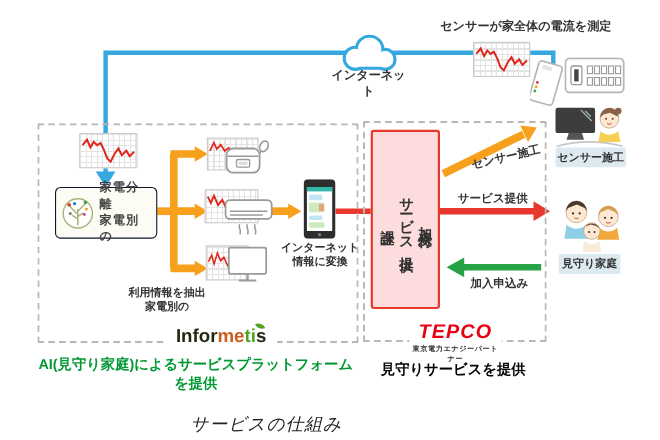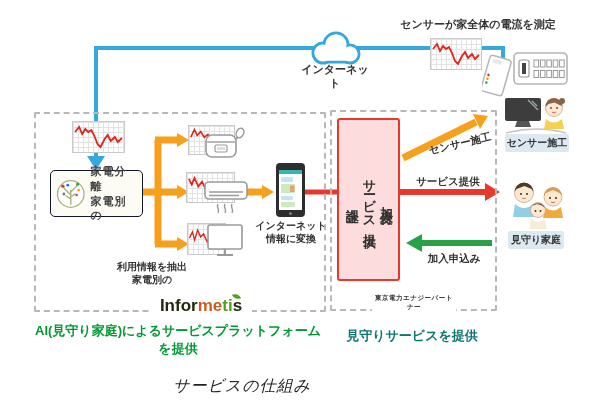--- a/index.html
+++ b/index.html
@@ -44,21 +44,21 @@
   .leaf{
     position:absolute;right:12px;top:-2px;width:7px;height:7px;background:#4ea322;
     border-radius:0 100% 0 100%;transform:rotate(-25deg);
   }
   .logo-tepco{
     position:absolute;left:372px;top:291px;width:84px;background:#fff;text-align:center;padding:1px 0;
   }
   .logo-tepco .tepco{font-size:18px;font-weight:800;font-style:italic;color:#e60012;letter-spacing:1px;line-height:19px;}
   .logo-tepco .sub{font-size:6.5px;font-weight:bold;color:#333;margin-top:2px;letter-spacing:0.5px;}
   .caption-green{position:absolute;left:30px;top:322px;width:296px;text-align:center;font-size:13px;font-weight:bold;color:#009933;}
-  .caption-red{position:absolute;left:330px;top:327px;width:164px;text-align:center;font-size:13px;font-weight:bold;color:#0f766e;}
+  .caption-red{position:absolute;left:330px;top:327px;width:164px;text-align:center;font-size:13px;font-weight:bold;color:#000000;}
   .page-title{position:absolute;left:0;top:376px;width:484px;text-align:center;font-size:16px;color:#222;letter-spacing:1px;font-style:italic;}
 </style>
 </head>
 <body>
 
 <div id="canvas">
 
   <svg class="abs" style="left:0;top:0" width="600" height="400" viewBox="0 0 600 400">
 
     <path d="M96,122 L96,48 L503,48 L503,63" fill="none" stroke="#36a8e0" stroke-width="4"></path>
@@ -262,19 +262,20 @@
   </svg>
   <div class="badge" style="left:508px;top:231px;width:56px;">見守り家庭</div>
 
   <div class="logo-informetis">
     <span class="dark">Infor</span><span class="red">me</span><span class="green">ti</span><span class="dark">s</span>
     <span class="leaf"></span>
   </div>
   <div class="caption-green">AI(見守り家庭)によるサービスプラットフォームを提供</div>
 
   <div class="logo-tepco">
+    <div class="tepco">TEPCO</div>
     <div class="sub">東京電力エナジーパートナー</div>
   </div>
   <div class="caption-red">見守りサービスを提供</div>
 
   <div class="page-title">サービスの仕組み</div>
 
 </div>
 
 </body></html>

